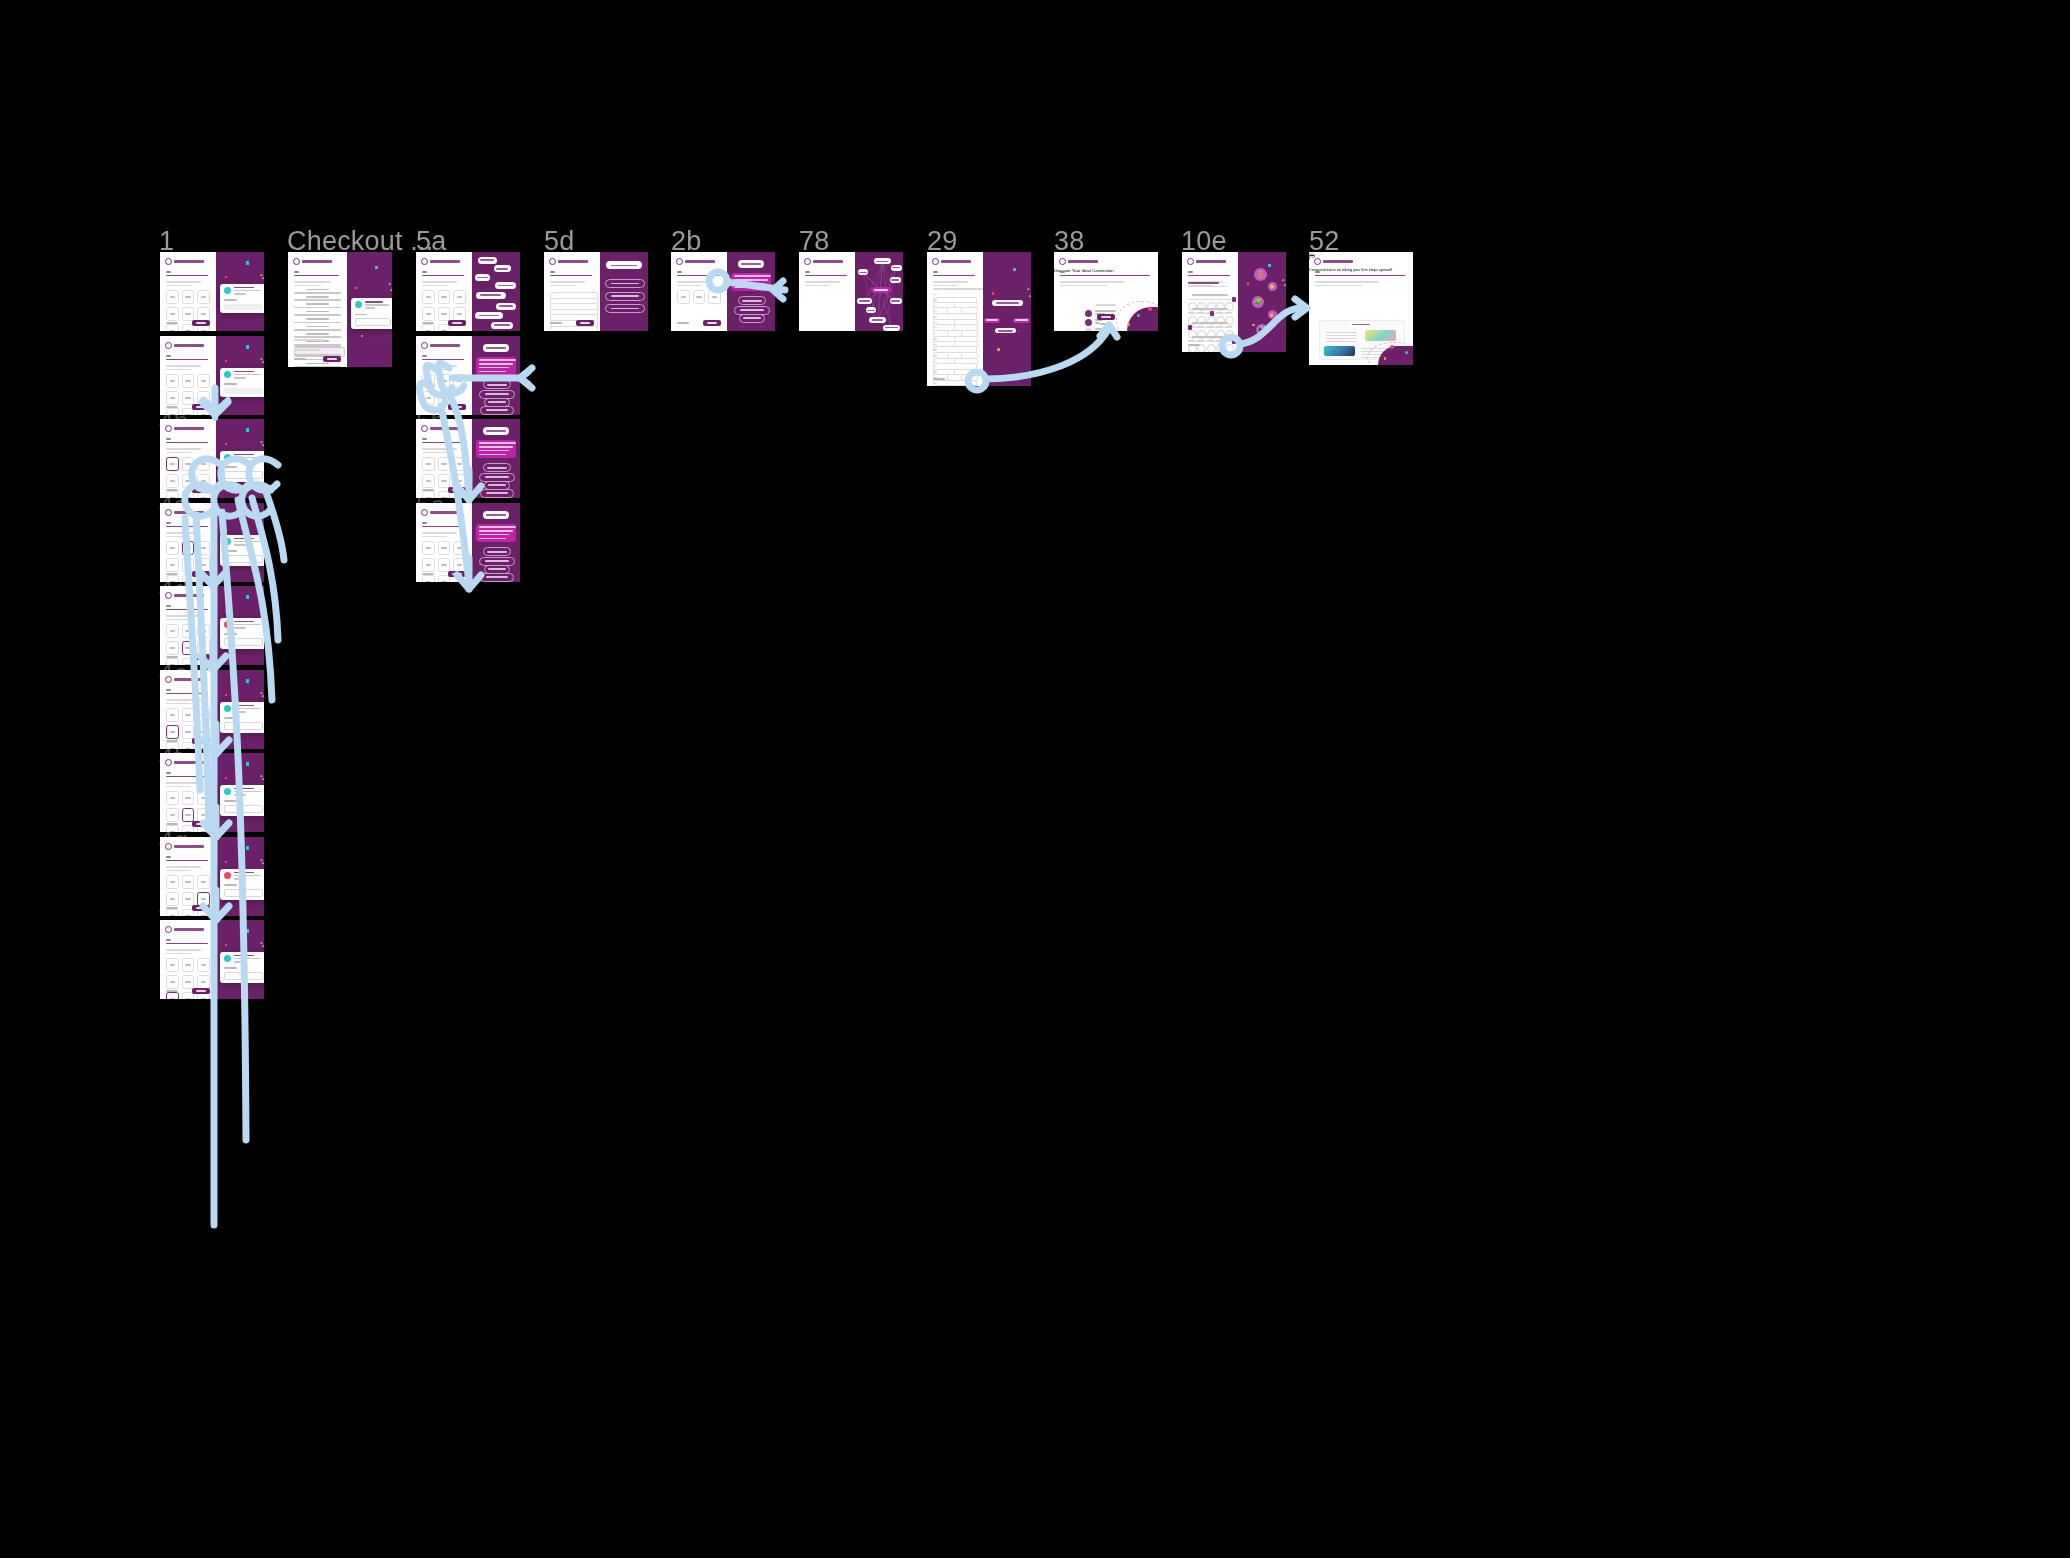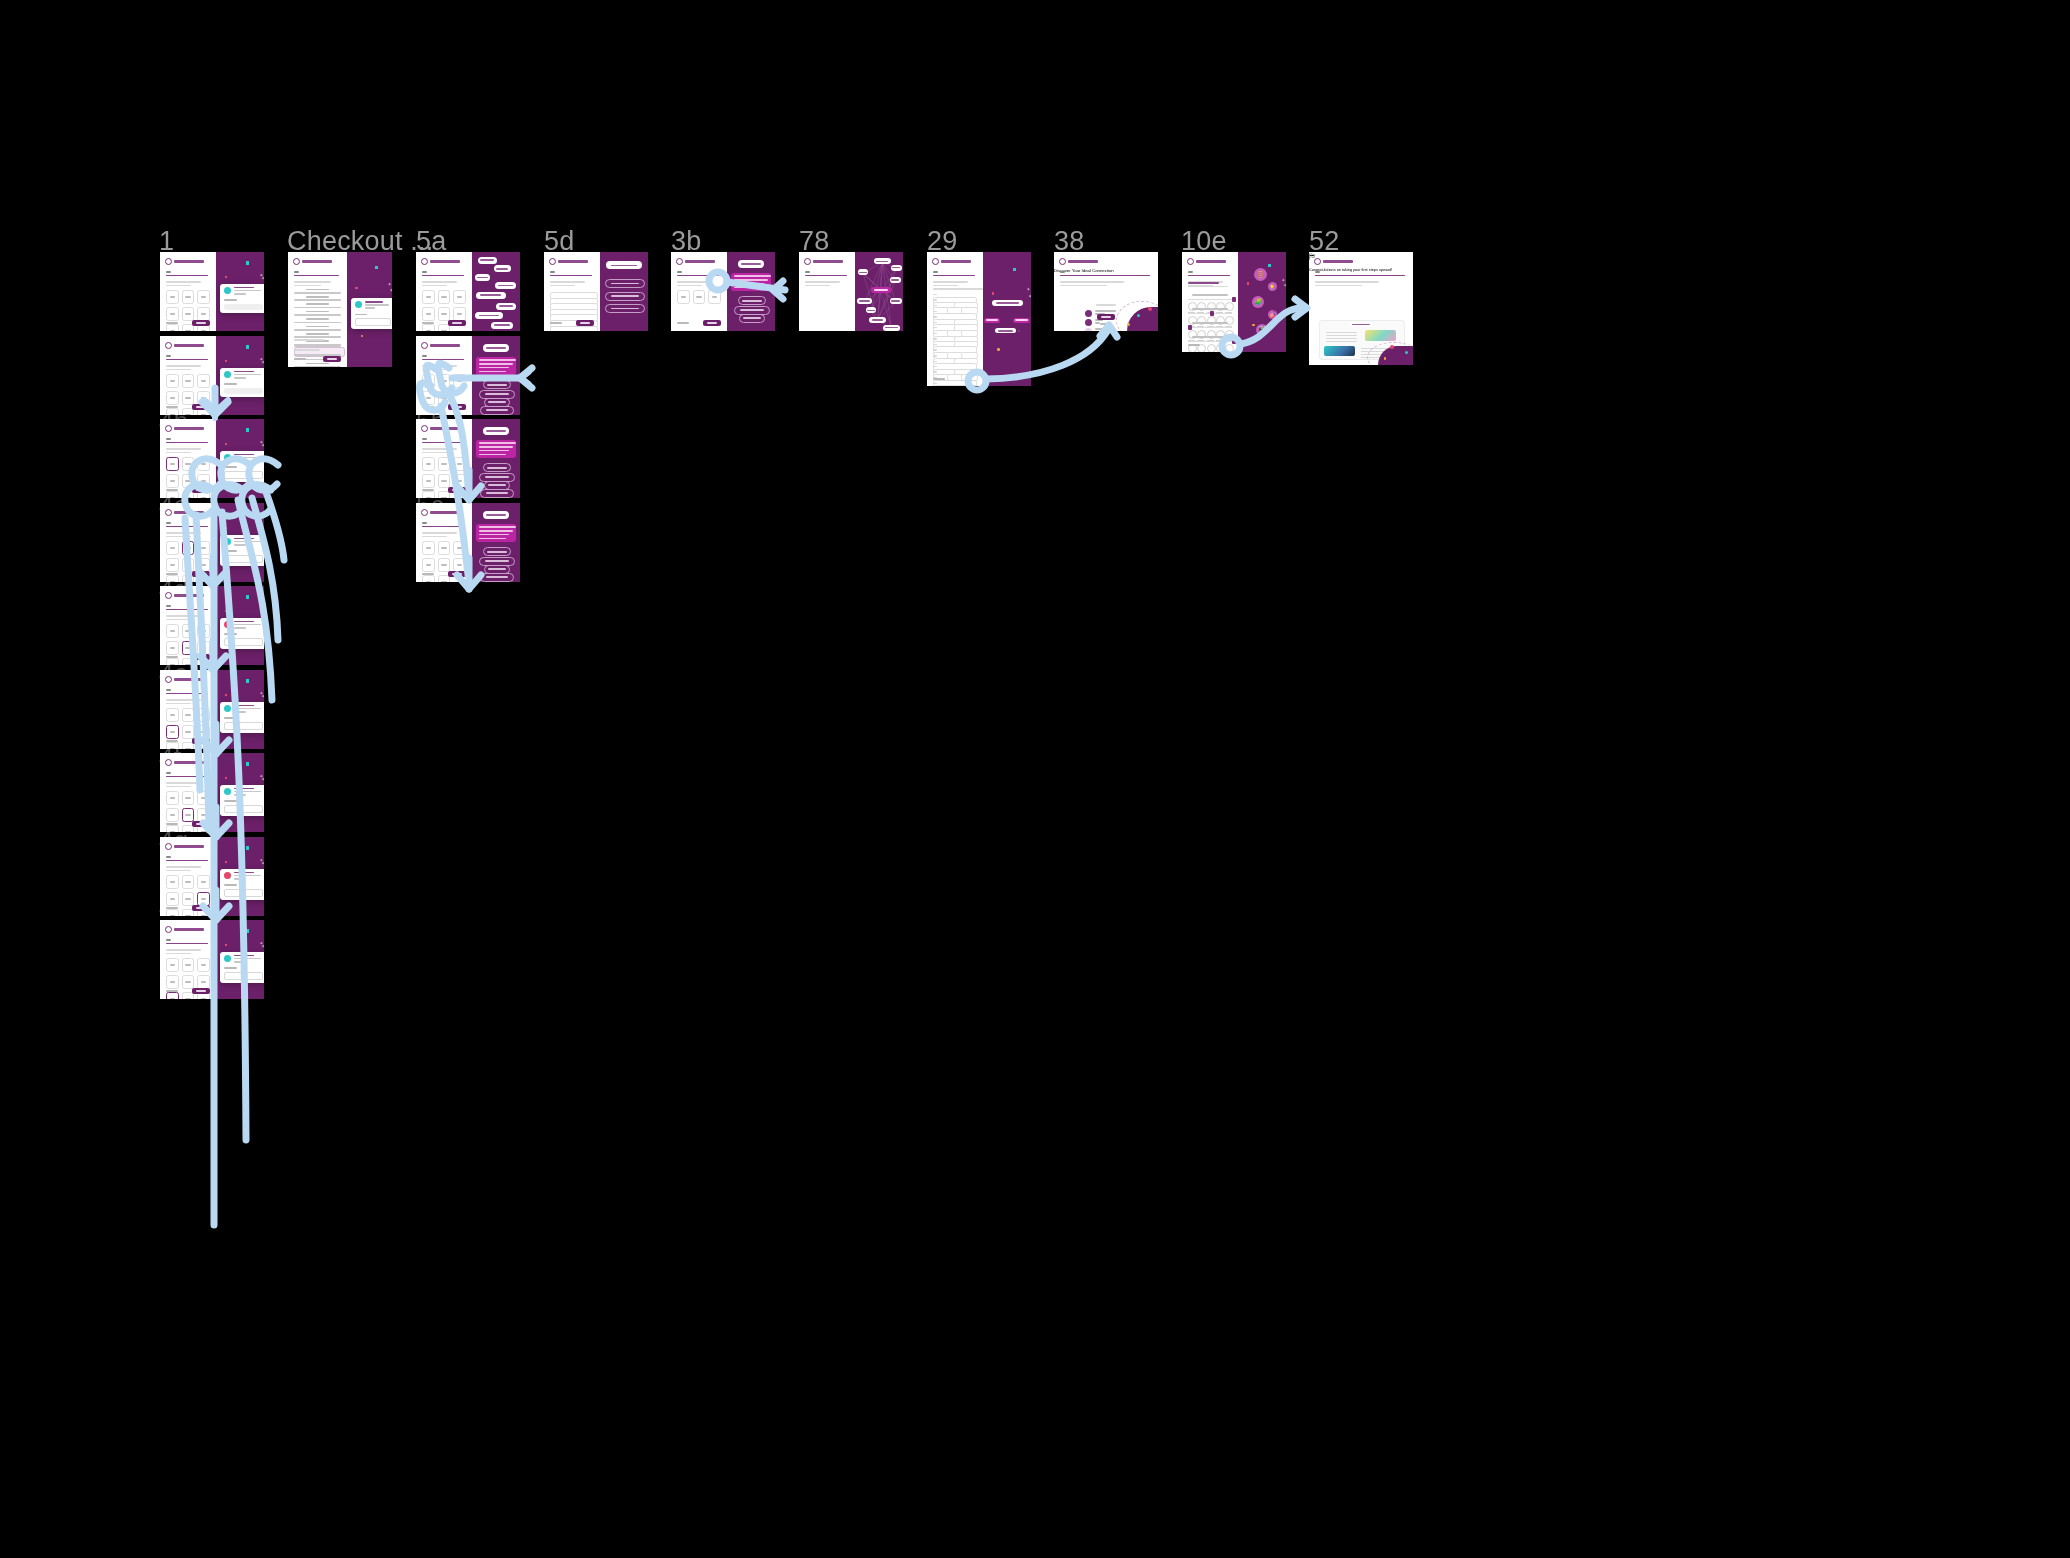--- a/index.html
+++ b/index.html
@@ -117,21 +117,21 @@
 </head>
 <body>
 
 <div id="canvas">
 
   <div id="labels">
       <div class="frame-label" style="left: 159px; top: 228px; font-size: 27px;">1</div>
       <div class="frame-label" style="left: 287px; top: 228px; font-size: 27px;">Checkout ...</div>
       <div class="frame-label" style="left: 416px; top: 228px; font-size: 27px;">5a</div>
       <div class="frame-label" style="left: 544px; top: 228px; font-size: 27px;">5d</div>
-      <div class="frame-label" style="left: 671px; top: 228px; font-size: 27px;">3b</div>
+      <div class="frame-label" style="left: 671px; top: 228px; font-size: 27px;">2b</div>
       <div class="frame-label" style="left: 799px; top: 228px; font-size: 27px;">78</div>
       <div class="frame-label" style="left: 927px; top: 228px; font-size: 27px;">29</div>
       <div class="frame-label" style="left: 1054px; top: 228px; font-size: 27px;">38</div>
       <div class="frame-label" style="left: 1181px; top: 228px; font-size: 27px;">10e</div>
       <div class="frame-label" style="left: 1309px; top: 228px; font-size: 27px;">52</div>
       <div class="frame-label occluded" style="left: 159px; top: 408px; font-size: 26px;">4b</div>
       <div class="frame-label occluded" style="left: 159px; top: 492px; font-size: 26px;">4c</div>
       <div class="frame-label occluded" style="left: 159px; top: 576px; font-size: 26px;">4d</div>
       <div class="frame-label occluded" style="left: 159px; top: 660px; font-size: 26px;">4e</div>
       <div class="frame-label occluded" style="left: 159px; top: 744px; font-size: 26px;">4f</div>

